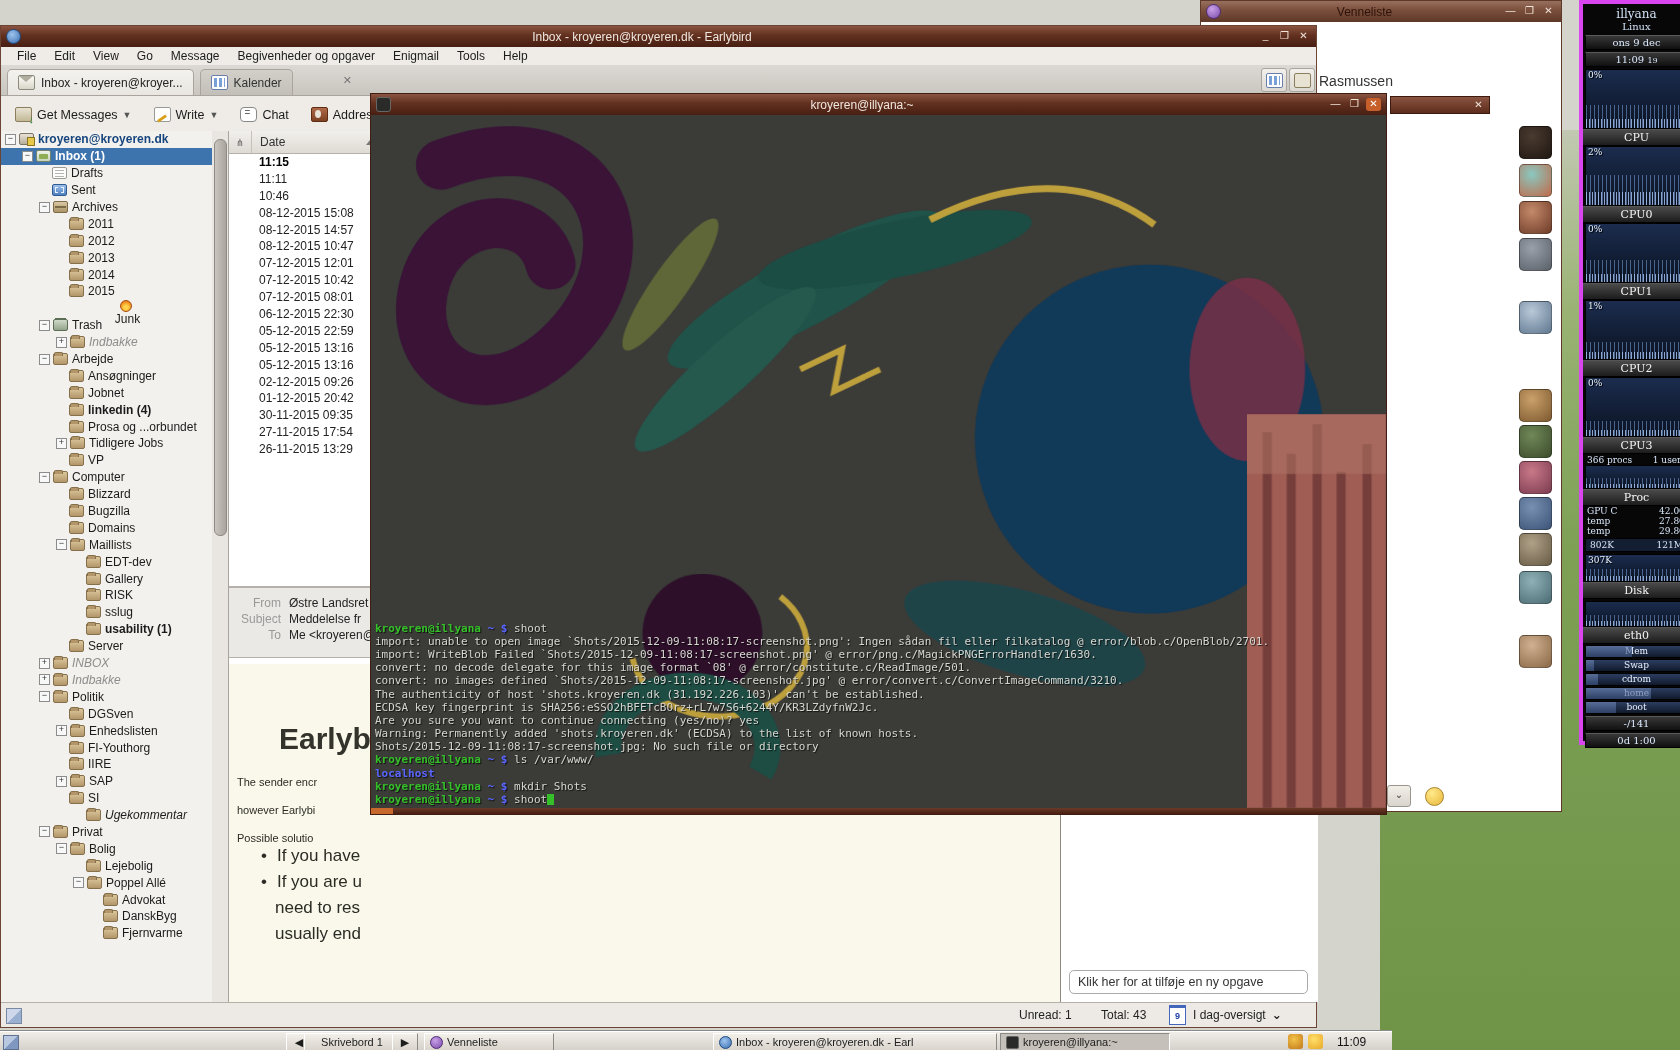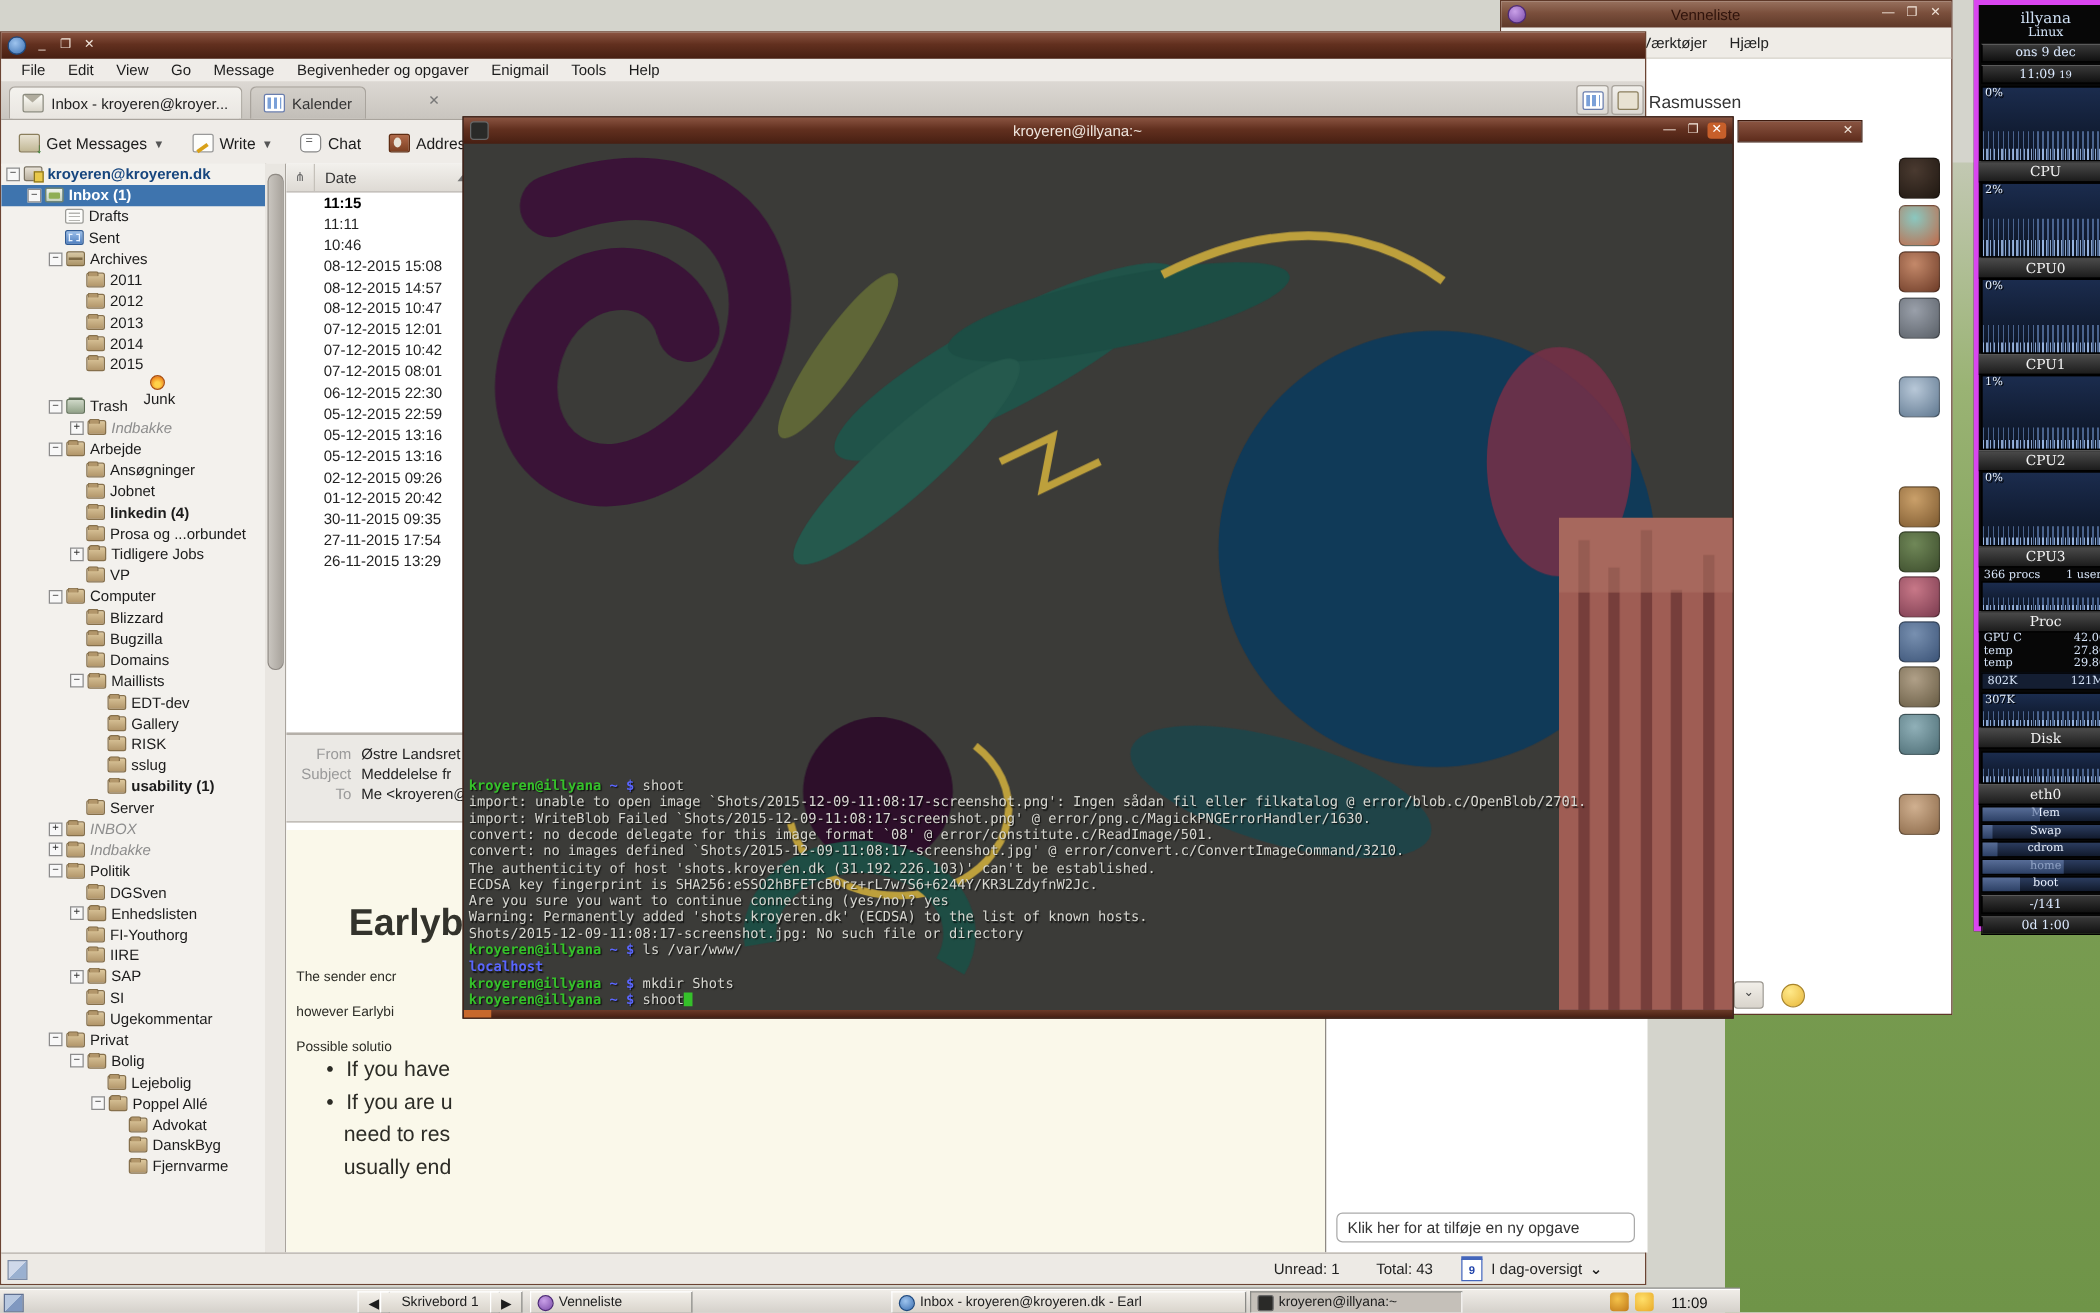--- a/index.html
+++ b/index.html
@@ -288,24 +288,20 @@
 <div class="abs" id="venneliste">
   <div class="titlebar unfocused">
     <span class="wicon pidgin-dot"></span>
     <span class="tt">Venneliste</span>
     <span class="wbtns">
       <span class="wbtn">—</span>
       <span class="wbtn">❐</span>
       <span class="wbtn">✕</span>
     </span>
   </div>
-  <div id="vl-menu">
-    <span>Værktøjer</span>
-    <span>Hjælp</span>
-  </div>
   <div id="vl-buddy-label">Rasmussen</div>
   <div id="vl-avatars">
       <div class="vl-avatar" style="top: 125px; background: radial-gradient(circle at 38% 30%, rgb(74, 58, 48), rgb(32, 24, 18));"></div>
       <div class="vl-avatar" style="top: 163px; background: radial-gradient(circle at 38% 30%, rgb(138, 200, 192), rgb(192, 106, 74));"></div>
       <div class="vl-avatar" style="top: 200px; background: radial-gradient(circle at 38% 30%, rgb(196, 137, 106), rgb(110, 60, 40));"></div>
       <div class="vl-avatar" style="top: 237px; background: radial-gradient(circle at 38% 30%, rgb(154, 160, 170), rgb(90, 96, 104));"></div>
       <div class="vl-avatar" style="top: 300px; background: radial-gradient(circle at 38% 30%, rgb(184, 200, 216), rgb(96, 120, 144));"></div>
       <div class="vl-avatar" style="top: 388px; background: radial-gradient(circle at 38% 30%, rgb(202, 160, 106), rgb(126, 90, 48));"></div>
       <div class="vl-avatar" style="top: 424px; background: radial-gradient(circle at 38% 30%, rgb(112, 136, 88), rgb(60, 76, 44));"></div>
       <div class="vl-avatar" style="top: 460px; background: radial-gradient(circle at 38% 30%, rgb(200, 120, 136), rgb(124, 60, 80));"></div>
@@ -320,20 +316,21 @@
   </div>
 </div>
 
 <div class="abs" id="mini-titlebar">
   <span class="wbtn" style="margin-right:3px">✕</span>
 </div>
 
 <div class="abs" id="earlybird">
   <div class="titlebar">
     <span class="wicon eb-dot"></span>
+    <span class="tt">Inbox - kroyeren@kroyeren.dk - Earlybird</span>
     <span class="wbtns">
       <span class="wbtn">_</span>
       <span class="wbtn">❐</span>
       <span class="wbtn">✕</span>
     </span>
   </div>
   <div id="eb-menubar">
       <span>File</span>
       <span>Edit</span>
       <span>View</span>
@@ -577,21 +574,21 @@
         <div class="f-row " style="padding-left: 55px;">
           <span class="exp">+</span>
           <span class="ic ic-folder"></span>
           <span class="lbl">SAP</span>
         </div>
         <div class="f-row " style="padding-left: 55px;">
           <span style="width: 13px; flex: 0 0 auto;"></span>
           <span class="ic ic-folder"></span>
           <span class="lbl">SI</span>
         </div>
-        <div class="f-row " style="padding-left: 55px;">
+        <div class="f-row " style="padding-left: 72px; font-style: italic;">
           <span style="width: 13px; flex: 0 0 auto;"></span>
           <span class="ic ic-folder"></span>
           <span class="lbl">Ugekommentar</span>
         </div>
         <div class="f-row " style="padding-left: 38px;">
           <span class="exp">−</span>
           <span class="ic ic-folder"></span>
           <span class="lbl">Privat</span>
         </div>
         <div class="f-row " style="padding-left: 55px;">

